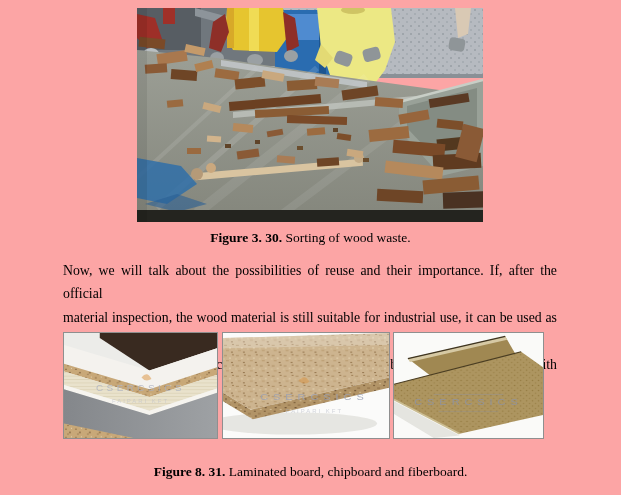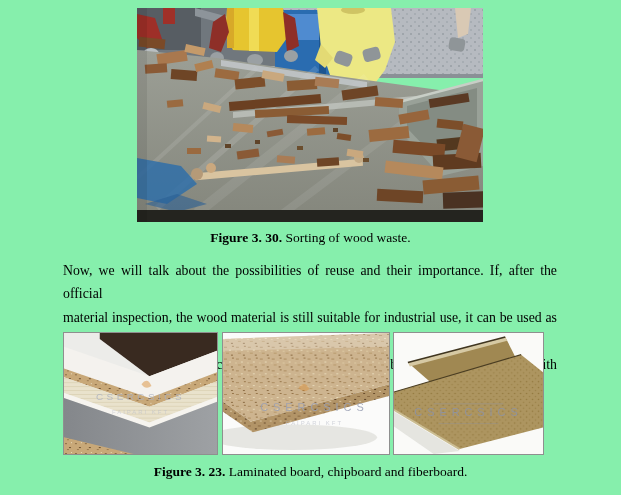--- a/index.html
+++ b/index.html
@@ -1,29 +1,29 @@
 <!DOCTYPE html>
 <html><head>
 <meta charset="utf-8">
 <style>
   html,body{margin:0;padding:0;background:#ffffff;}
   .page{
-    position:relative;width:621px;height:495px;background:#86efac;overflow:hidden;
+    position:relative;width:621px;height:495px;background:#fca5a5;overflow:hidden;
     font-family:"Liberation Serif", serif;color:#000;
   }
   .fig-top{position:absolute;left:137px;top:8px;width:346px;height:214px;}
   .fig-top svg{display:block;width:100%;height:100%;}
   .caption{position:absolute;left:0;width:621px;text-align:center;font-size:13.5px;line-height:18px;}
   .caption b{font-weight:bold;}
   .cap1{top:229px;}
   .cap2{top:463px;}
   .para{position:absolute;left:63px;top:259px;width:494px;font-size:13.8px;}
   .pline{text-align:justify;text-align-last:justify;line-height:23.4px;white-space:normal;font-family:Liberation Serif, serif;}
   .boards{position:absolute;top:332px;left:0;width:621px;height:123px;}
-  .bimg{position:absolute;top:0;height:123px;border:1px solid #8f8f8f;box-sizing:border-box;background:#fff;}
+  .bimg{position:absolute;top:0;height:107px;border:1px solid #8f8f8f;box-sizing:border-box;background:#fff;}
   .bimg svg{display:block;width:100%;height:100%;}
   .b1{left:63px;width:155px;}
   .b2{left:222px;width:168px;}
   .b3{left:393px;width:151px;}
   .wm{font-family:"Liberation Sans", sans-serif;}
 </style>
 </head>
 <body>
 
 <div class="page">
@@ -240,16 +240,16 @@
         <path d="M0,60 L128,22" stroke="#4a3d22" stroke-width="1.2" fill="none"></path>
         <path d="M0,78 L66,118" stroke="#cbbd92" stroke-width="2" fill="none"></path>
         <path d="M40,72 L110,72" stroke="#8d93a6" stroke-width="0.8" opacity="0.5"></path>
         <text class="wm" x="75" y="84" text-anchor="middle" font-size="11" letter-spacing="5" fill="#8d93a6" opacity="0.85">CSERCSICS</text>
         <path d="M45,92 L105,92" stroke="#8d93a6" stroke-width="0.8" opacity="0.4"></path>
       </svg>
     </div>
   </div>
 
   <div class="caption cap2">
-    <b>Figure 3. 23.</b><span> Laminated board, chipboard and fiberboard.</span>
+    <b>Figure 8. 31.</b><span> Laminated board, chipboard and fiberboard.</span>
   </div>
 
 </div>
 
 </body></html>

